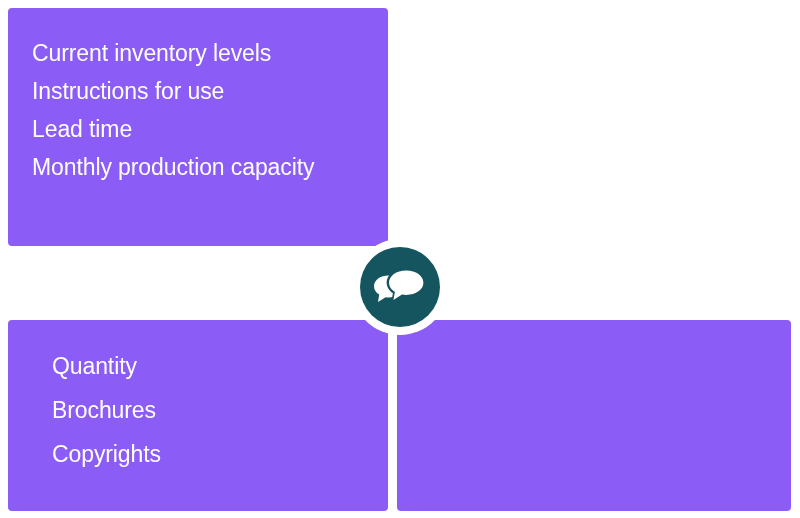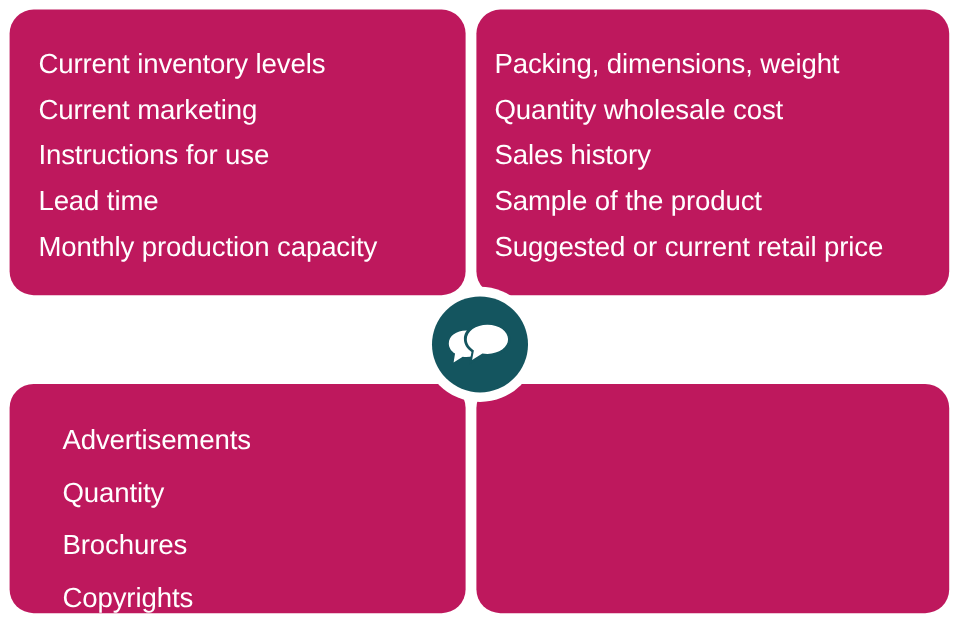--- a/index.html
+++ b/index.html
@@ -14,22 +14,22 @@
     font-family: "Liberation Sans", sans-serif;
   }
   .board {
     position: relative;
     width: 800px;
     height: 518px;
     background: #ffffff;
   }
   .panel {
     position: absolute;
-    background: #be185d;
-    border-radius: 20px;
+    background: #8b5cf6;
+    border-radius: 4px;
     box-sizing: border-box;
     overflow: hidden;
   }
   .panel-tl { left: 8px;   top: 8px;   width: 380px; height: 238px; }
   .panel-tr { left: 397px; top: 8px;   width: 394px; height: 238px; }
   .panel-bl { left: 8px;   top: 320px; width: 380px; height: 191px; }
   .panel-br { left: 397px; top: 320px; width: 394px; height: 191px; }
 
   .item-list {
     list-style: none;
@@ -78,40 +78,29 @@
   .center-disc svg { display: block; }
 </style>
 </head>
 <body>
 
 <div class="board">
 
   <div class="panel panel-tl">
     <ul class="item-list">
       <li class="item">Current inventory levels</li>
-      <li class="item">Current marketing</li>
       <li class="item">Instructions for use</li>
       <li class="item">Lead time</li>
       <li class="item">Monthly production capacity</li>
     </ul>
   </div>
 
-  <div class="panel panel-tr">
-    <ul class="item-list">
-      <li class="item">Packing, dimensions, weight</li>
-      <li class="item">Quantity wholesale cost</li>
-      <li class="item">Sales history</li>
-      <li class="item">Sample of the product</li>
-      <li class="item">Suggested or current retail price</li>
-    </ul>
-  </div>
 
   <div class="panel panel-bl">
     <ul class="item-list">
-      <li class="item">Advertisements</li>
       <li class="item">Quantity</li>
       <li class="item">Brochures</li>
       <li class="item">Copyrights</li>
     </ul>
   </div>
 
   <div class="panel panel-br">
     <ul class="item-list">
     </ul>
   </div>

